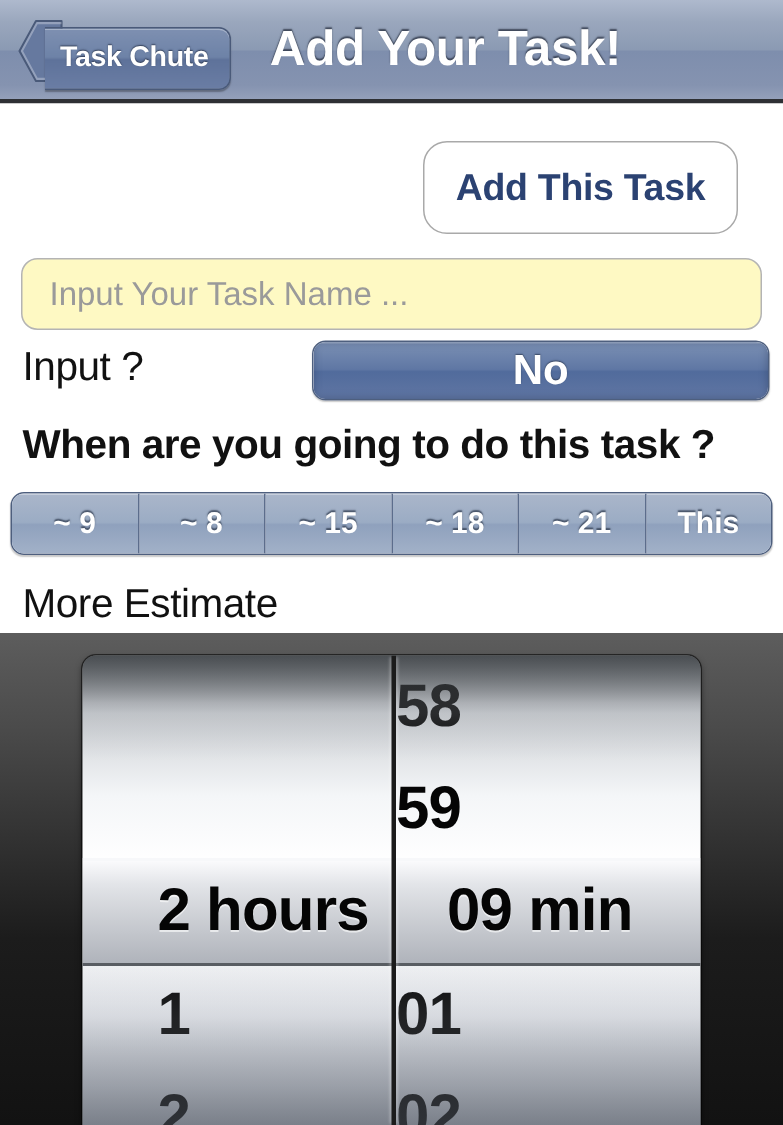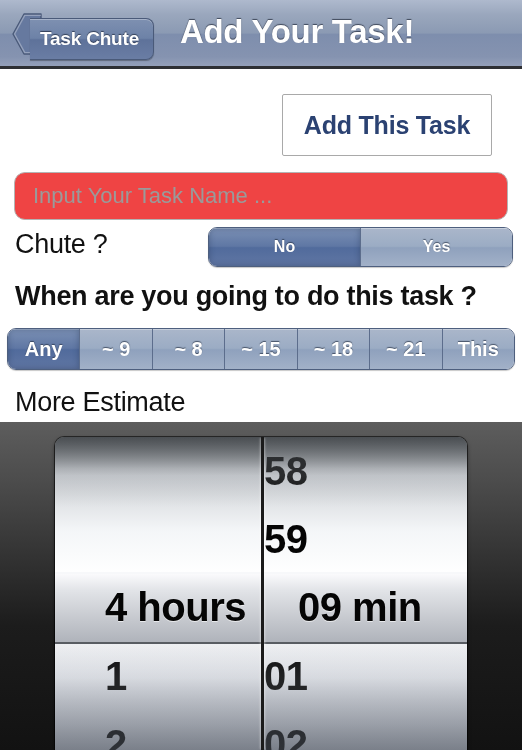--- a/index.html
+++ b/index.html
@@ -100,37 +100,37 @@
     height: 353px;
     background: #ffffff;
   }
 
   .addbtn {
     position: absolute;
     left: 282px; top: 25px;
     width: 210px; height: 62px;
     background: #ffffff;
     border: 1px solid #a9a9a9;
-    border-radius: 2px;
+    border-radius: 16px;
     color: #2b4272;
     font-size: 25px;
     font-weight: bold;
     letter-spacing: -0.2px;
     display: flex;
     align-items: center;
     justify-content: center;
     box-sizing: border-box;
     cursor: pointer;
   }
 
   .taskinput {
     position: absolute;
     left: 14px; top: 103px;
     width: 494px; height: 48px;
-    background: #ef4444;
+    background: #fef9c3;
     border: 1px solid #b4b4b4;
     border-radius: 11px;
     box-sizing: border-box;
     font-family: "Liberation Sans", sans-serif;
     font-size: 22px;
     color: #1a1a1a;
     padding: 0 18px;
     outline: none;
   }
   .taskinput::placeholder { color: #9a9a9a; }
@@ -172,21 +172,21 @@
   }
   .seg .segitem:first-child { border-left: none; }
   .seg .segitem.sel {
     background: linear-gradient(to bottom, #7b90b4 0%, #5f77a4 48%, #516b9c 52%, #6076a3 100%);
     box-shadow: inset 0 1px 0 rgba(255,255,255,0.22), inset 0 0 6px rgba(30,44,74,0.38);
   }
 
   #repeat-seg {
     left: 208px; top: 158px;
     width: 305px; height: 40px;
-    font-size: 16px;
+    font-size: 28px;
   }
   #when-seg {
     left: 7px; top: 259px;
     width: 508px; height: 42px;
     font-size: 20px;
   }
   #when-seg .segitem { font-size: 20px; }
 
   
   .picker {
@@ -321,31 +321,29 @@
 
     <div class="navtitle">Add Your Task!</div>
   </div>
 
   <div class="content">
 
     <div class="addbtn">Add This Task</div>
 
     <input class="taskinput" type="text" placeholder="Input Your Task Name ..." style="">
 
-    <div class="rowlabel" id="repeat-label">Chute ?</div>
+    <div class="rowlabel" id="repeat-label">Input ?</div>
 
     <div class="seg" id="repeat-seg">
       <div class="segitem sel">No</div>
-      <div class="segitem">Yes</div>
     </div>
 
     <div class="rowlabel" id="when-label">When are you going to do this task ?</div>
 
     <div class="seg" id="when-seg">
-      <div class="segitem sel">Any</div>
       <div class="segitem">~ 9</div>
       <div class="segitem">~ 8</div>
       <div class="segitem">~ 15</div>
       <div class="segitem">~ 18</div>
       <div class="segitem">~ 21</div>
       <div class="segitem">This</div>
     </div>
 
     <div class="rowlabel" id="time-label">More Estimate</div>
   </div>
@@ -366,18 +364,18 @@
       <div class="col mins">
         <div class="cell" style="top:0px">58</div>
         <div class="cell" style="top:68px">59</div>
         <div class="cell" style="top:205px">01</div>
         <div class="cell" style="top:273px">02</div>
       </div>
 
       <div class="divider"></div>
 
       <div class="band"></div>
-      <div class="bandtext h" style="top:137px; z-index:5;">4 hours</div>
+      <div class="bandtext h" style="top:137px; z-index:5;">2 hours</div>
       <div class="bandtext m" style="top:137px; z-index:5;">09 min</div>
     </div>
   </div>
 
 </div>
 
 </body></html>

